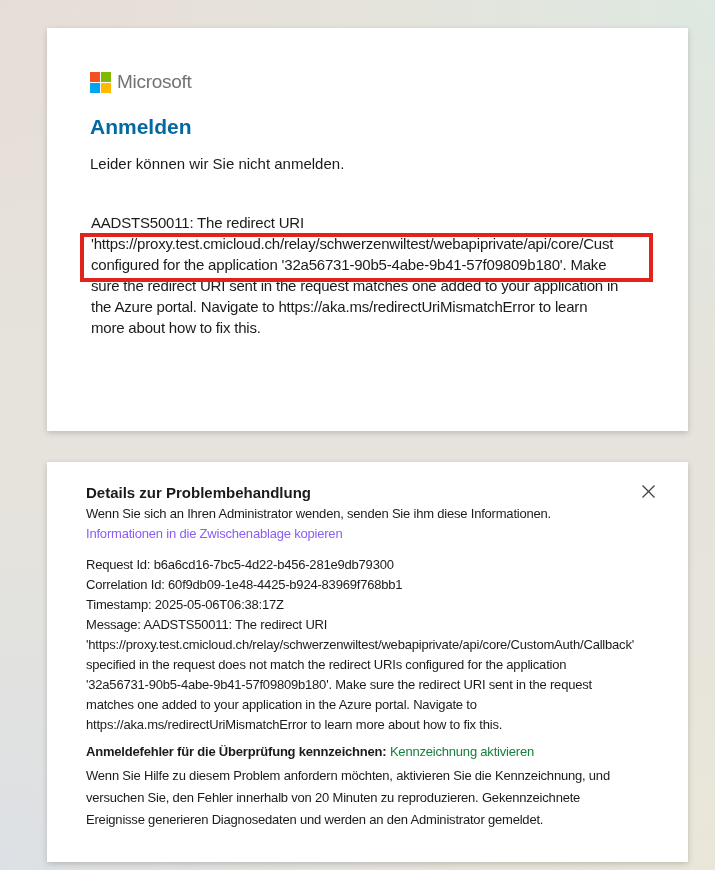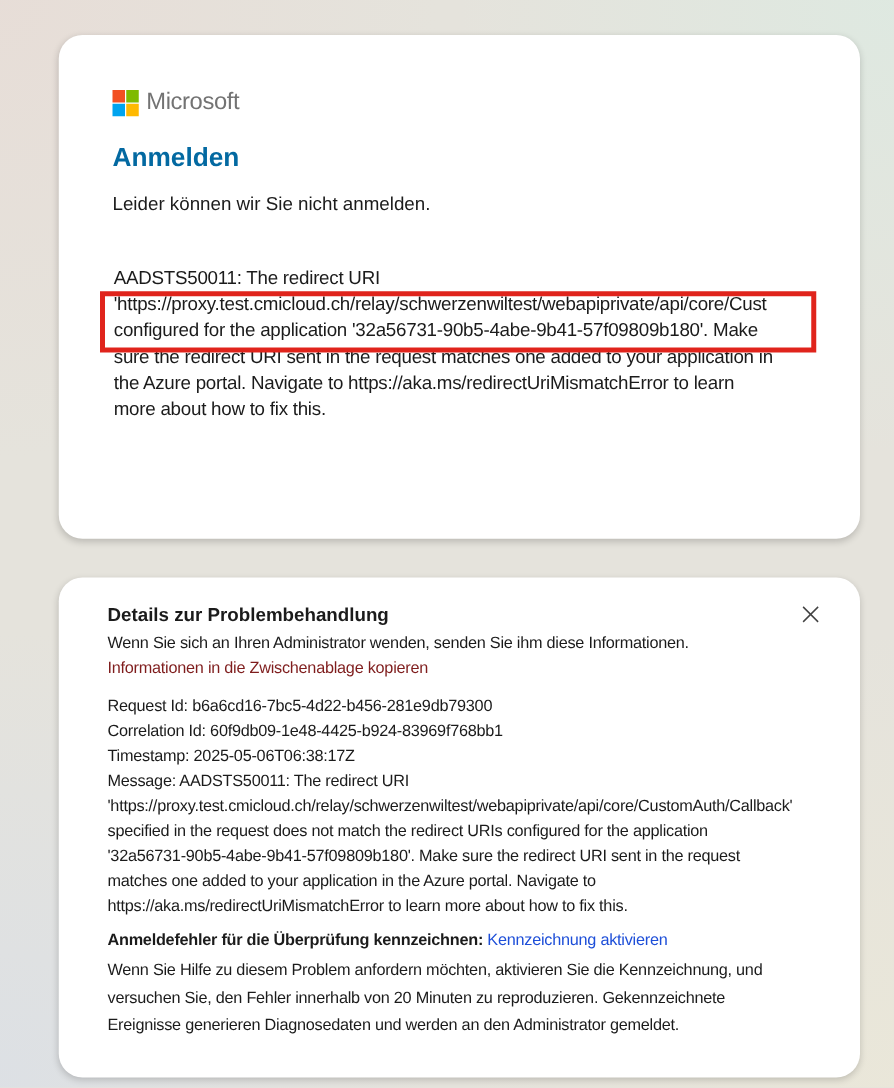--- a/index.html
+++ b/index.html
@@ -15,21 +15,20 @@
       radial-gradient(ellipse 70% 60% at 0% 100%, rgba(220,224,229,0.95), rgba(220,224,229,0) 70%),
       radial-gradient(ellipse 70% 60% at 100% 100%, rgba(234,231,217,0.95), rgba(234,231,217,0) 70%),
       #e5e3dc;
   }
   .card {
     position: absolute;
     left: 47px;
     width: 641px;
     background: #ffffff;
     box-shadow: 0 2px 6px rgba(0,0,0,0.18);
-    border-radius: 19px;
   }
   .card1 { top: 28px; height: 403px; }
   .card2 { top: 462px; height: 400px; }
 
   
   .logo-row { position: absolute; top: 43px; left: 43px; display: flex; align-items: center; }
   .ms-squares { width: 21px; height: 21px; display: grid; grid-template-columns: 10px 10px; grid-template-rows: 10px 10px; gap: 1px; }
   .ms-squares div { width: 10px; height: 10px; }
   .ms-text { margin-left: 6px; font-size: 19px; letter-spacing: -0.3px; color: #737373; font-weight: 500; }
 
@@ -107,21 +106,21 @@
 
     <button class="close-btn" aria-label="close">
       <svg width="15" height="15" viewBox="0 0 15 15">
         <line x1="1.5" y1="1.5" x2="13.5" y2="13.5" stroke="#424242" stroke-width="1.2"></line>
         <line x1="13.5" y1="1.5" x2="1.5" y2="13.5" stroke="#424242" stroke-width="1.2"></line>
       </svg>
     </button>
 
     <h2 class="d-title">Details zur Problembehandlung</h2>
     <p class="d-sub">Wenn Sie sich an Ihren Administrator wenden, senden Sie ihm diese Informationen.</p>
-    <a class="d-copy link" style="color: #7f1d1d;">Informationen in die Zwischenablage kopieren</a>
+    <a class="d-copy link" style="color: #8b5cf6;">Informationen in die Zwischenablage kopieren</a>
 
     <div class="d-fields">
       <div class="row">
         <b>Request Id:</b>
         <span>b6a6cd16-7bc5-4d22-b456-281e9db79300</span>
       </div>
       <div class="row">
         <b>Correlation Id:</b>
         <span>60f9db09-1e48-4425-b924-83969f768bb1</span>
       </div>
@@ -136,21 +135,21 @@
       <div class="row">'https://proxy.test.cmicloud.ch/relay/schwerzenwiltest/webapiprivate/api/core/CustomAuth/Callback'</div>
       <div class="row">specified in the request does not match the redirect URIs configured for the application</div>
       <div class="row">'32a56731-90b5-4abe-9b41-57f09809b180'. Make sure the redirect URI sent in the request</div>
       <div class="row">matches one added to your application in the Azure portal. Navigate to</div>
       <div class="row">https://aka.ms/redirectUriMismatchError to learn more about how to fix this.</div>
     </div>
 
     <div class="d-flag">
       <div class="head">
         <b>Anmeldefehler für die Überprüfung kennzeichnen:</b>
-        <a class="link" style="color: #1d4ed8; text-align: right;">Kennzeichnung aktivieren</a>
+        <a class="link" style="color: #15803d; text-align: right;">Kennzeichnung aktivieren</a>
       </div>
       <div class="body">
         <div class="ln">Wenn Sie Hilfe zu diesem Problem anfordern möchten, aktivieren Sie die Kennzeichnung, und</div>
         <div class="ln">versuchen Sie, den Fehler innerhalb von 20 Minuten zu reproduzieren. Gekennzeichnete</div>
         <div class="ln">Ereignisse generieren Diagnosedaten und werden an den Administrator gemeldet.</div>
       </div>
     </div>
   </section>
 </div>
 

